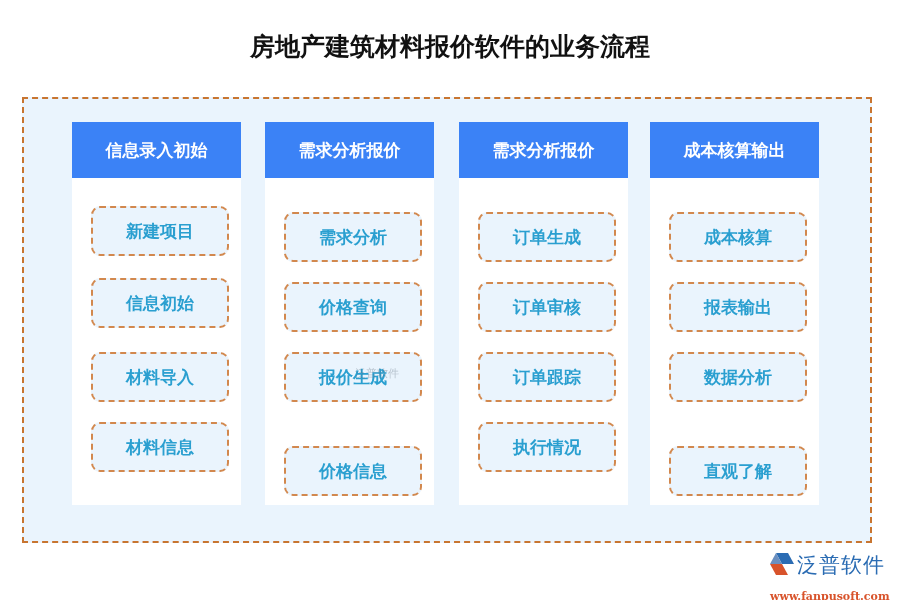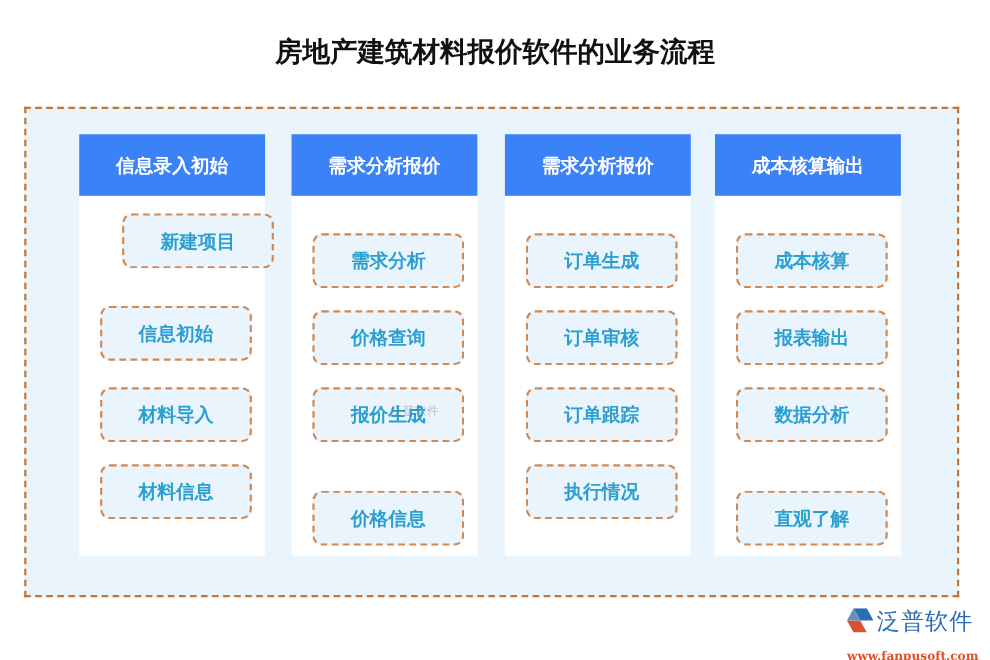--- a/index.html
+++ b/index.html
@@ -47,21 +47,21 @@
   </style>
 </head>
 <body>
 
 <div class="title">房地产建筑材料报价软件的业务流程</div>
 
 <div class="outer"></div>
 
 <div class="col" style="left:72px;">
   <div class="col-header">信息录入初始</div>
-  <div class="item" style="top:72px;margin-left:20px;">新建项目</div>
+  <div class="item" style="top:84px;">新建项目</div>
   <div class="item" style="top:156px;">信息初始</div>
   <div class="item" style="top:230px;">材料导入</div>
   <div class="item" style="top:300px;">材料信息</div>
 </div>
 
 <div class="col" style="left:265px;">
   <div class="col-header">需求分析报价</div>
   <div class="item" style="top:90px;">需求分析</div>
   <div class="item" style="top:160px;">价格查询</div>
   <div class="item" style="top:230px;">报价生成</div>

